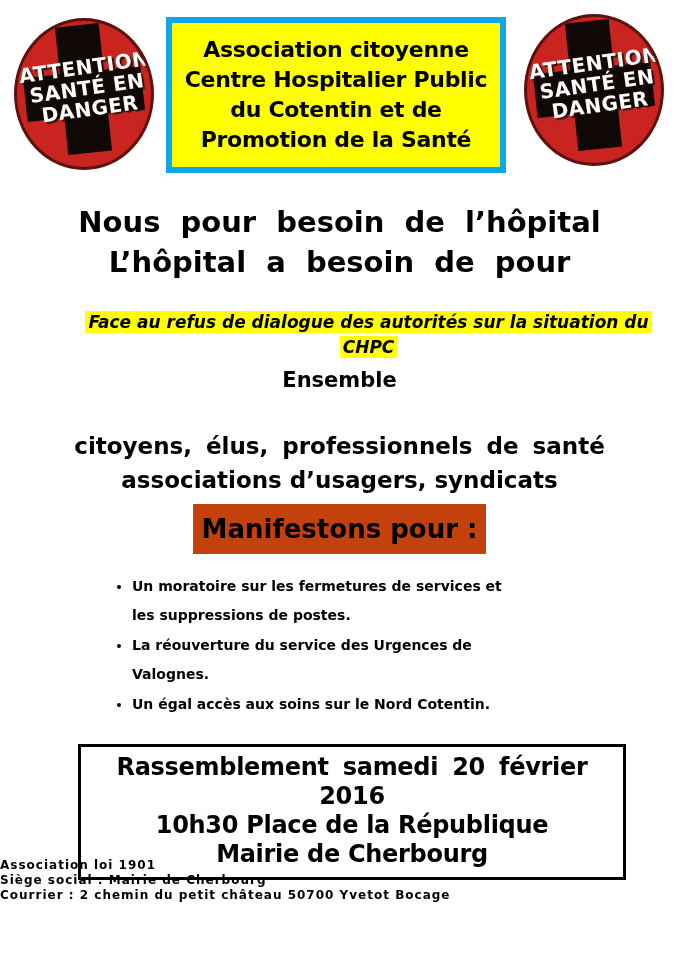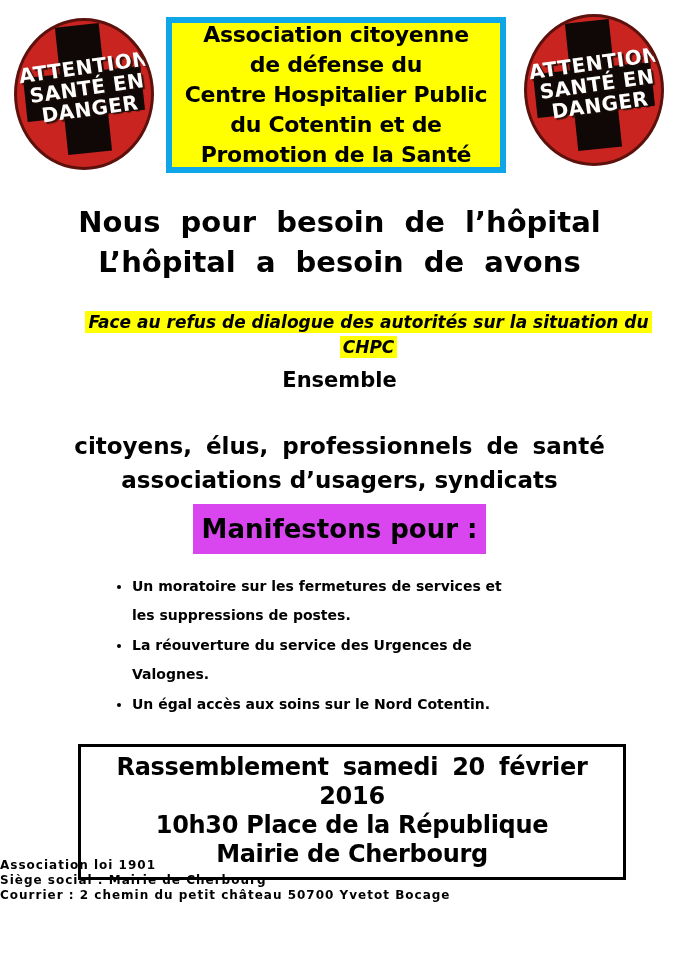--- a/index.html
+++ b/index.html
@@ -66,21 +66,21 @@
   .groups {
     position:absolute; top:429px; left:0; width:100%;
     text-align:center; font-weight:bold; font-size:23px; line-height:34px;
   }
 
   
   .manifesto {
     position:absolute; top:514px; left:0; width:100%;
     text-align:center; font-weight:bold; font-size:26px;
   }
-  .hl2 { background:#d946ef; padding:10px 9px; }
+  .hl2 { background:#c2410c; padding:10px 9px; }
 
   
   .bullets {
     position:absolute; top:572px; left:106px;
     list-style:disc; padding-left:26px;
     font-weight:bold; font-size:14px; line-height:29px;
   }
   .bullets li { margin-bottom:1px; }
   .bullets li div { white-space:nowrap; }
 
@@ -114,21 +114,20 @@
       <div class="badge-text">
         <div>ATTENTION</div>
         <div>SANTÉ EN</div>
         <div>DANGER</div>
       </div>
     </div>
   </div>
 
   <div class="title-box">
     <div>Association citoyenne</div>
-    <div>de défense du</div>
     <div>Centre Hospitalier Public</div>
     <div>du Cotentin et de</div>
     <div>Promotion de la Santé</div>
   </div>
 
   <div class="badge badge-right">
     <div class="badge-circle">
       <div class="cross">
         <div class="bar-v"></div>
         <div class="bar-h"></div>
@@ -136,21 +135,21 @@
       <div class="badge-text">
         <div>ATTENTION</div>
         <div>SANTÉ EN</div>
         <div>DANGER</div>
       </div>
     </div>
   </div>
 
   <div class="headline">
     <div class="ws-wide">Nous pour besoin de l’hôpital</div>
-    <div class="ws-wide">L’hôpital a besoin de avons</div>
+    <div class="ws-wide">L’hôpital a besoin de pour</div>
   </div>
 
   <div class="callout">
     <span class="hl">Face au refus de dialogue des autorités sur la situation du</span><br>
     <span class="hl">CHPC</span>
   </div>
 
   <div class="ensemble">Ensemble</div>
 
   <div class="groups">

